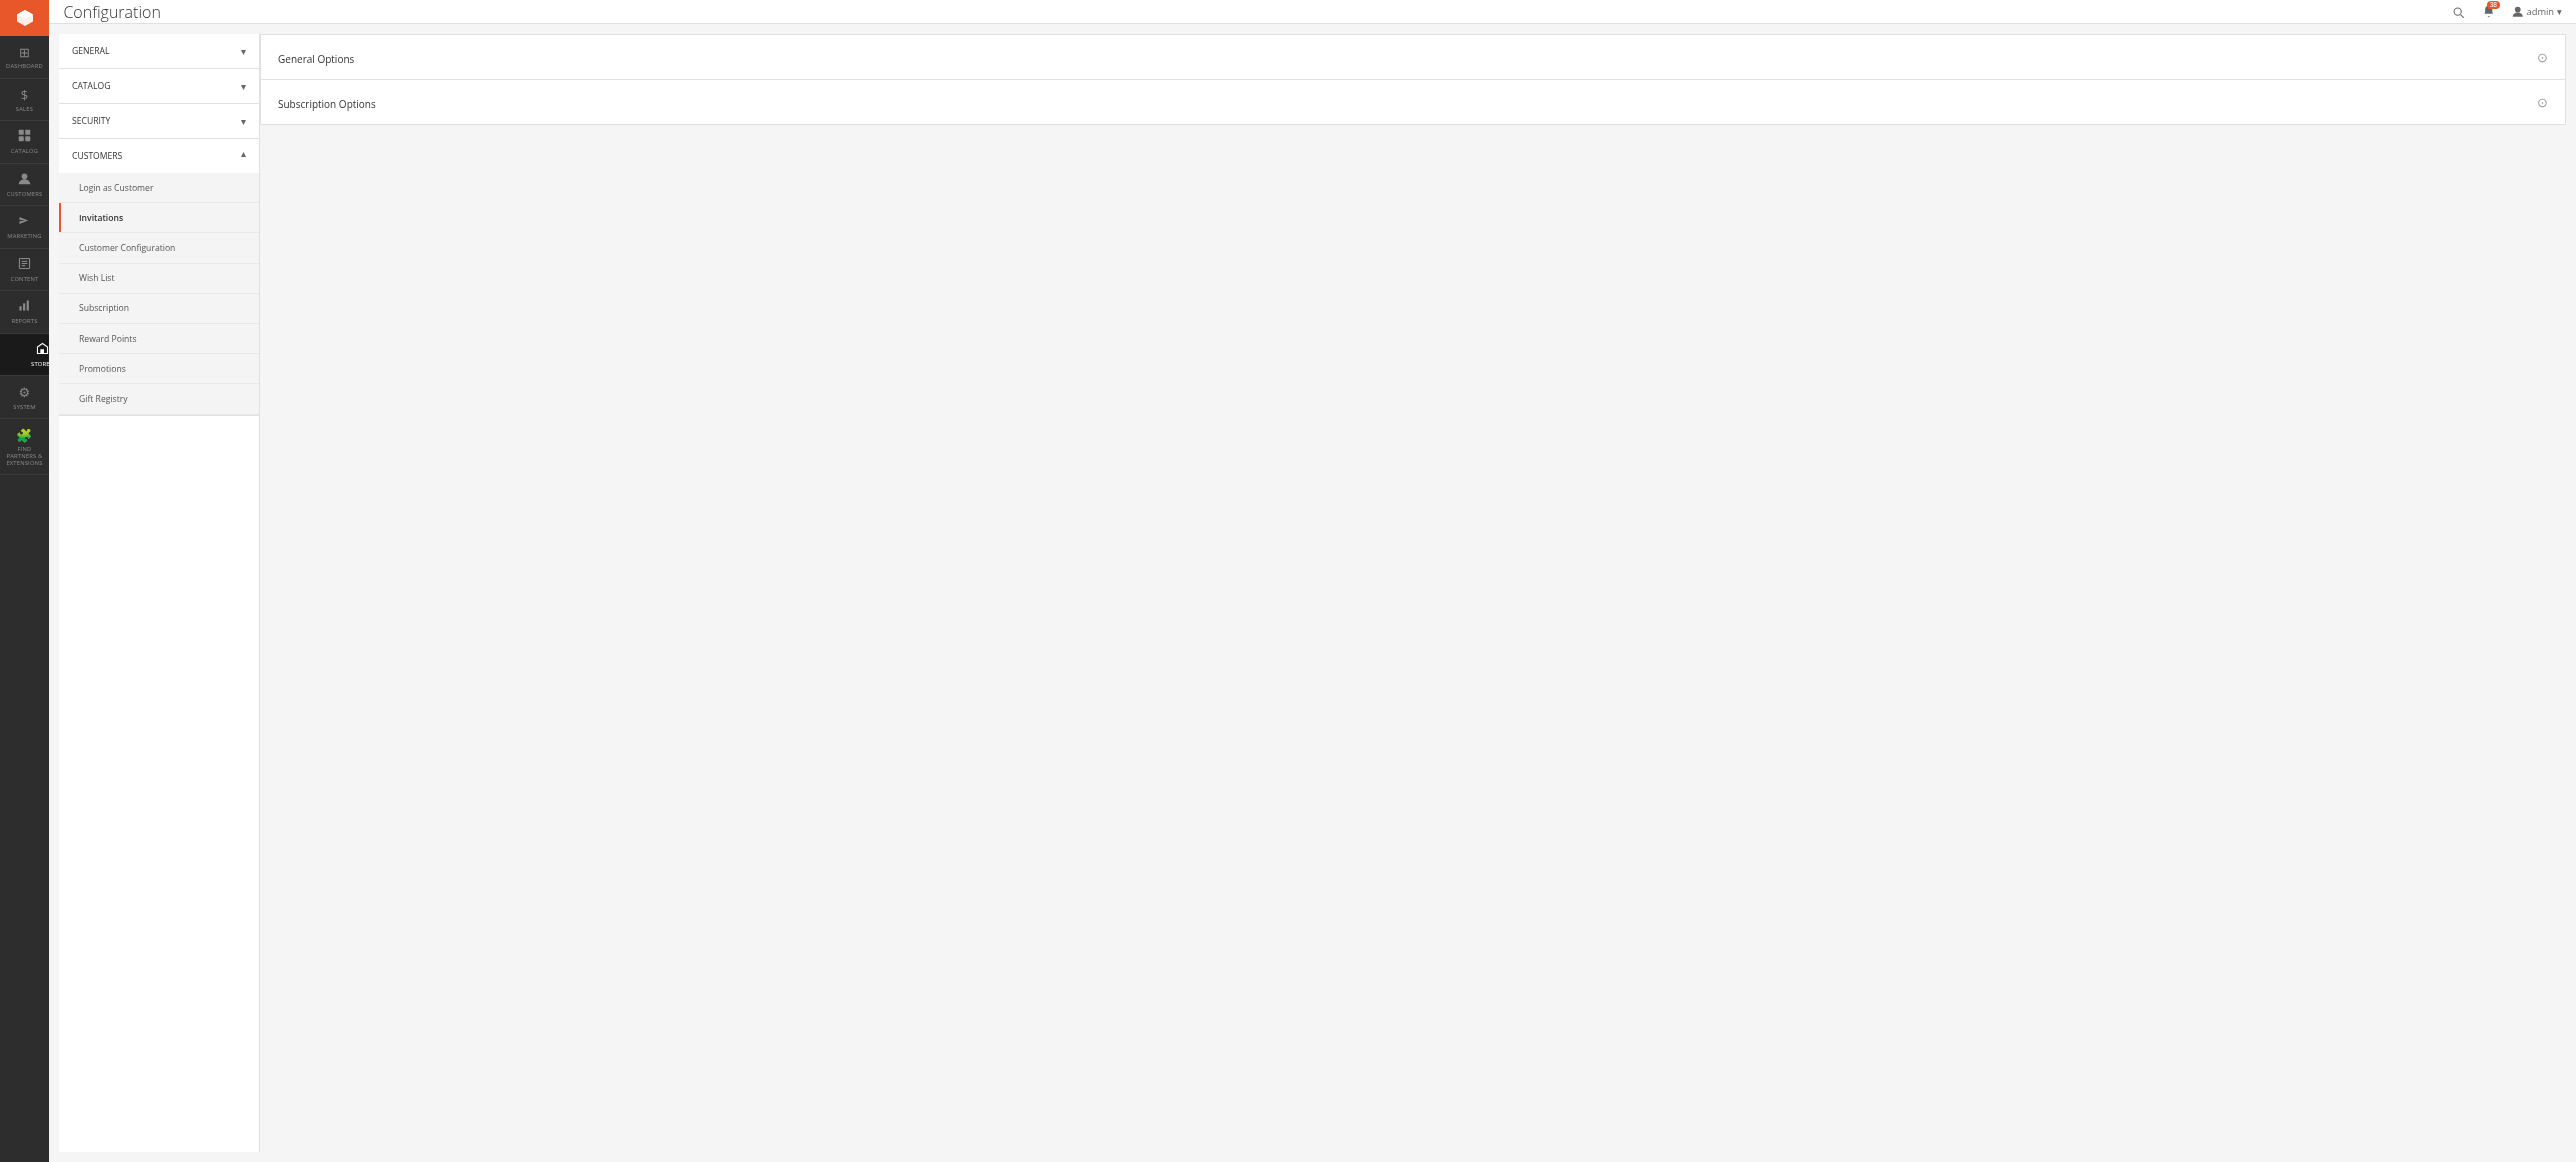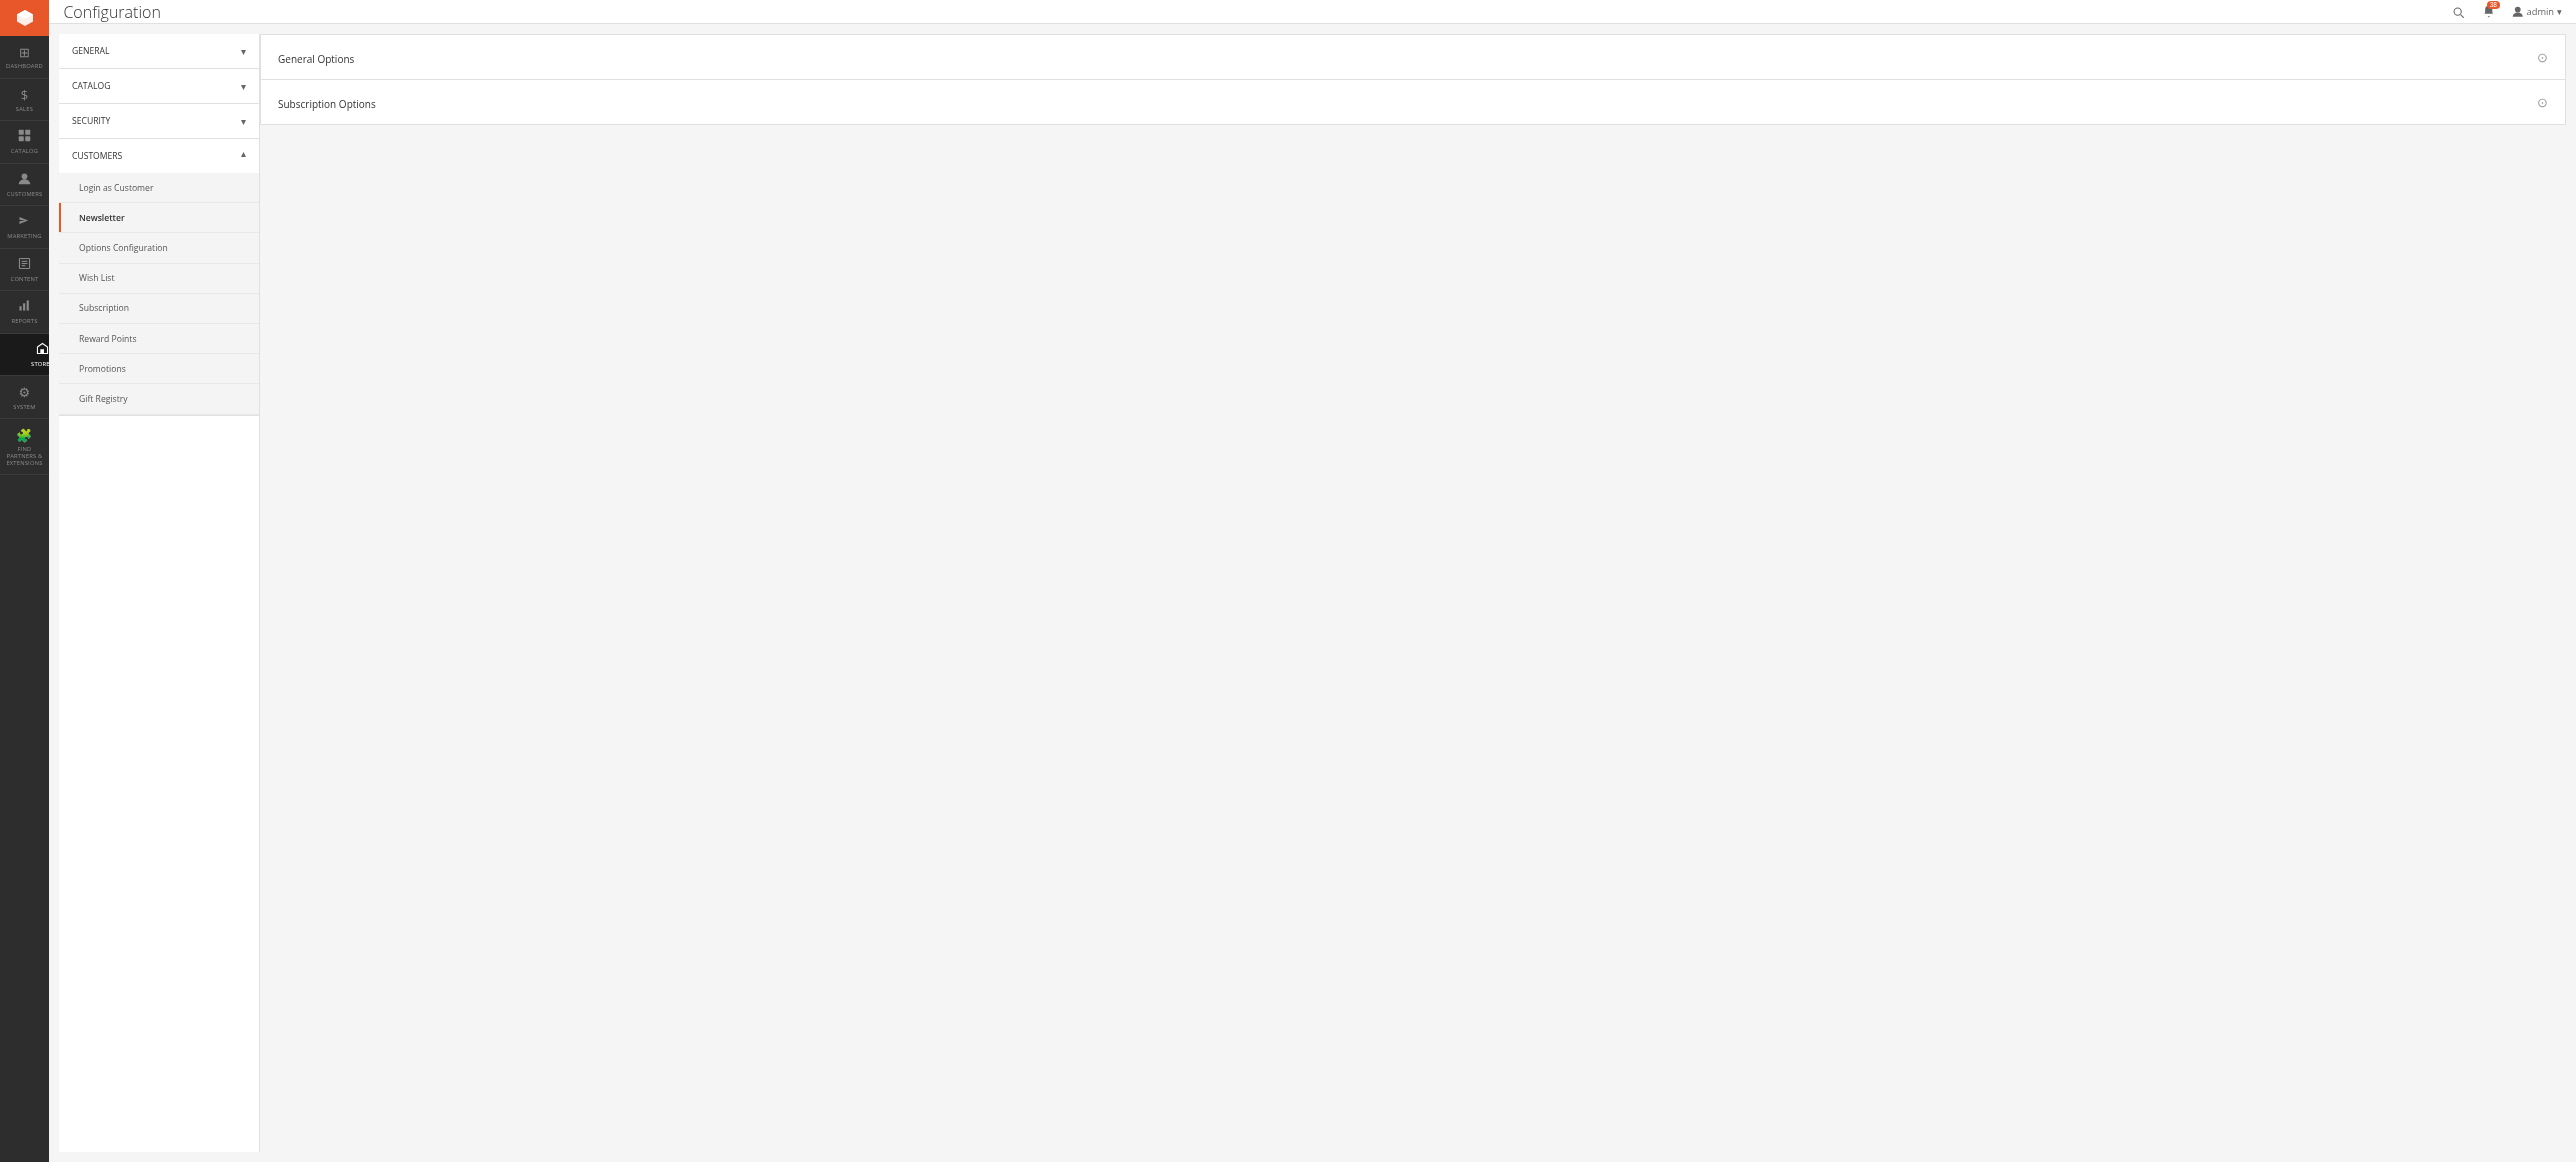--- a/index.html
+++ b/index.html
@@ -407,22 +407,22 @@
         </div>
       </div>
 
       <div class="config-section">
         <div class="config-section-header expanded">
           <span>CUSTOMERS</span>
           <span class="chevron up">▾</span>
         </div>
         <div class="config-submenu">
           <div class="config-submenu-item">Login as Customer</div>
-          <div class="config-submenu-item active">Newsletter</div>
-          <div class="config-submenu-item">Options Configuration</div>
+          <div class="config-submenu-item active">Invitations</div>
+          <div class="config-submenu-item">Customer Configuration</div>
           <div class="config-submenu-item">Wish List</div>
           <div class="config-submenu-item">Subscription</div>
           <div class="config-submenu-item">Reward Points</div>
           <div class="config-submenu-item">Promotions</div>
           <div class="config-submenu-item">Gift Registry</div>
         </div>
       </div>
 
     </div>
 

